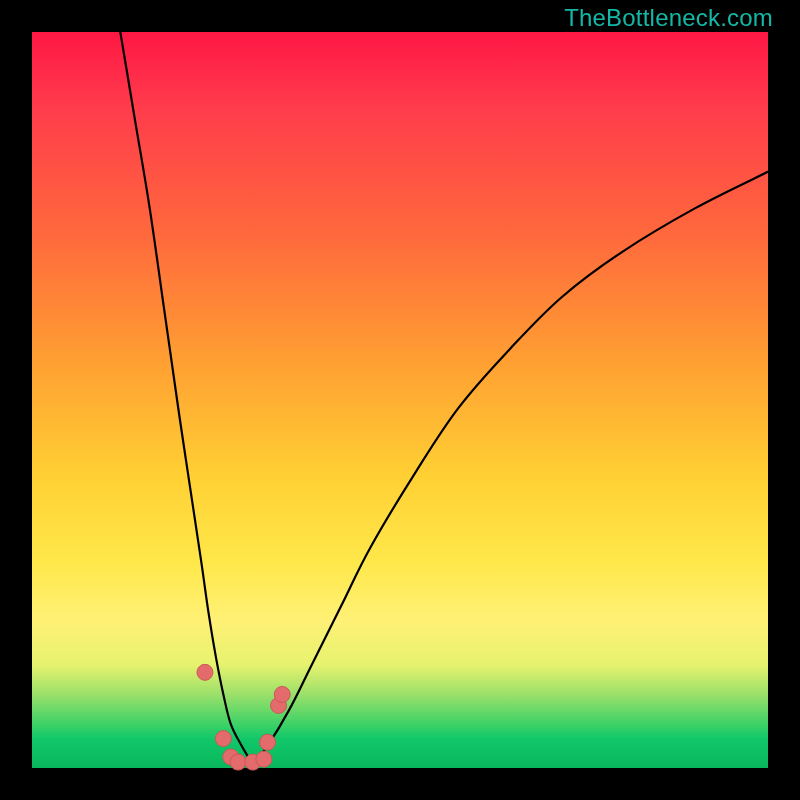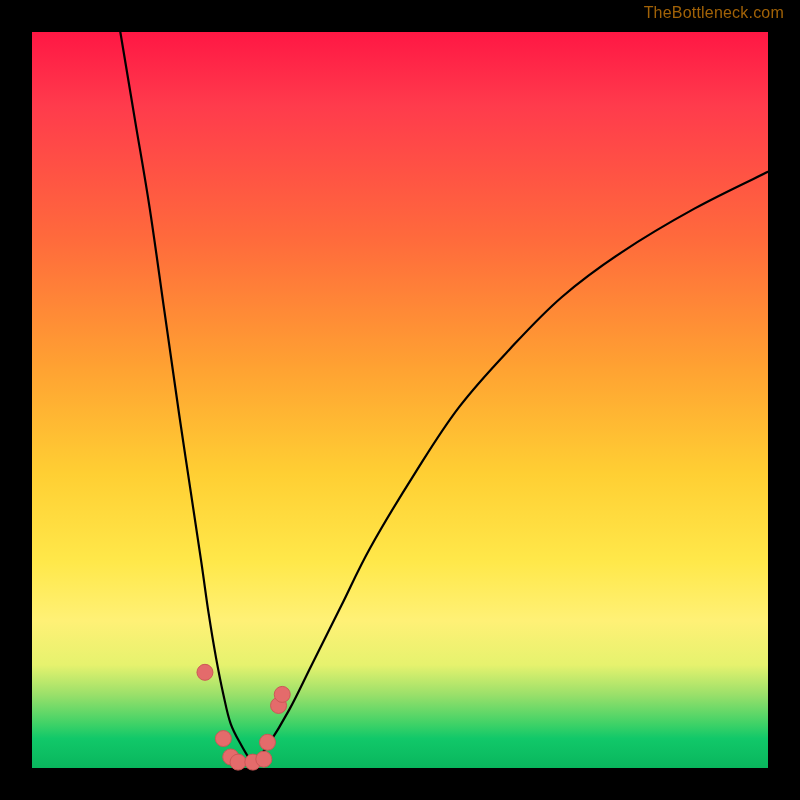--- a/index.html
+++ b/index.html
@@ -37,23 +37,23 @@
       #9be06a 90%,
       #3fd267 94%,
       #11c869 96%,
       #0dbf63 98%,
       #09b65d 100%
     );
   }
   .watermark {
     position: absolute;
     top: 4px;
-    right: 16px;
-    color: #a16207;
-    font-size: 16px;
+    right: 27px;
+    color: #14b8a6;
+    font-size: 24px;
     letter-spacing: 0.2px;
     z-index: 20;
     user-select: none;
   }
   svg.curves {
     position: absolute;
     left: 0;
     top: 0;
     width: 736px;
     height: 736px;

